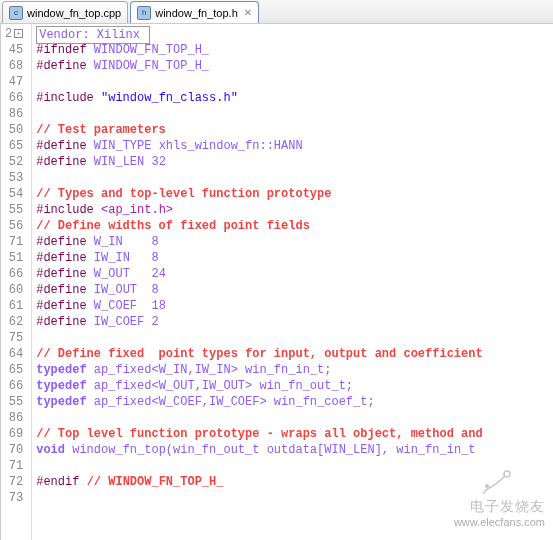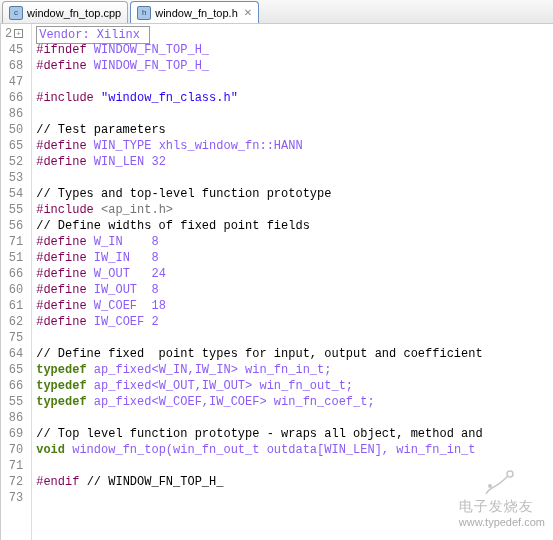--- a/index.html
+++ b/index.html
@@ -88,39 +88,39 @@
       margin-left: 2px;
       vertical-align: middle;
     }
     .code {
       padding: 2px 4px;
       line-height: 16px;
       white-space: pre;
     }
     .line { height: 16px; }
     .k-pp { color: #7f0055; font-weight: normal; margin-top: 6px; } 
-    .k-kw { color: #4d7c0f; font-weight: bold; font-family: Liberation Mono, monospace; } 
+    .k-kw { color: #8b5cf6; font-weight: bold; font-family: Liberation Mono, monospace; } 
     .k-str { color: #2a00ff; }
-    .k-inc { color: #737373; }
-    .k-cmt { color: #000000; }
+    .k-inc { color: #a21caf; }
+    .k-cmt { color: #ef4444; font-weight: bold; }
     .k-id { color: #8b5cf6; }
     .first-line-box {
       border: 1px solid #999;
       padding: 0 2px;
       display: inline-block;
     }
     .watermark {
       position: absolute;
       right: 8px;
       bottom: 12px;
       opacity: 0.55;
       font-family: "Segoe UI", sans-serif;
       font-size: 11px;
       color: #666;
-      text-align: left;
+      text-align: right;
       pointer-events: none;
     }
     .watermark .brand {
       font-size: 14px;
       letter-spacing: 1px;
       color: #888;
     }
     .watermark svg { display: block; margin: 0 auto 2px; }
   </style>
 </head>
@@ -174,14 +174,14 @@
   <div class="code" id="code"><div class="line"><span class="k-id first-line-box">Vendor: Xilinx </span></div><div class="line"><span class="k-pp">#ifndef</span><span class="k-id"> WINDOW_FN_TOP_H_</span></div><div class="line"><span class="k-pp">#define</span><span class="k-id"> WINDOW_FN_TOP_H_</span></div><div class="line"></div><div class="line"><span class="k-pp">#include </span><span class="k-str">"window_fn_class.h"</span></div><div class="line"></div><div class="line"><span class="k-cmt">// Test parameters</span></div><div class="line"><span class="k-pp">#define</span><span class="k-id"> WIN_TYPE xhls_window_fn::HANN</span></div><div class="line"><span class="k-pp">#define</span><span class="k-id"> WIN_LEN 32</span></div><div class="line"></div><div class="line"><span class="k-cmt">// Types and top-level function prototype</span></div><div class="line"><span class="k-pp">#include </span><span class="k-inc">&lt;ap_int.h&gt;</span></div><div class="line"><span class="k-cmt">// Define widths of fixed point fields</span></div><div class="line"><span class="k-pp">#define</span><span class="k-id"> W_IN    8</span></div><div class="line"><span class="k-pp">#define</span><span class="k-id"> IW_IN   8</span></div><div class="line"><span class="k-pp">#define</span><span class="k-id"> W_OUT   24</span></div><div class="line"><span class="k-pp">#define</span><span class="k-id"> IW_OUT  8</span></div><div class="line"><span class="k-pp">#define</span><span class="k-id"> W_COEF  18</span></div><div class="line"><span class="k-pp">#define</span><span class="k-id"> IW_COEF 2</span></div><div class="line"></div><div class="line"><span class="k-cmt">// Define fixed  point types for input, output and coefficient</span></div><div class="line"><span class="k-kw">typedef</span><span class="k-id"> ap_fixed&lt;W_IN,IW_IN&gt; win_fn_in_t;</span></div><div class="line"><span class="k-kw">typedef</span><span class="k-id"> ap_fixed&lt;W_OUT,IW_OUT&gt; win_fn_out_t;</span></div><div class="line"><span class="k-kw">typedef</span><span class="k-id"> ap_fixed&lt;W_COEF,IW_COEF&gt; win_fn_coef_t;</span></div><div class="line"></div><div class="line"><span class="k-cmt">// Top level function prototype - wraps all object, method and </span></div><div class="line"><span class="k-kw">void</span><span class="k-id"> window_fn_top(win_fn_out_t outdata[WIN_LEN], win_fn_in_t </span></div><div class="line"></div><div class="line"><span class="k-pp">#endif</span><span class="k-id"> </span><span class="k-cmt">// WINDOW_FN_TOP_H_</span></div><div class="line"></div></div>
 </div>
 
 <div class="watermark">
   <svg width="40" height="30" viewBox="0 0 40 30">
     <circle cx="28" cy="8" r="3" fill="none" stroke="#999" stroke-width="1.5"></circle>
     <path d="M26 10 Q 18 18 10 22 Q 6 24 4 28" fill="none" stroke="#999" stroke-width="1.5"></path>
     <circle cx="8" cy="20" r="2" fill="#999"></circle>
   </svg>
   <div class="brand">电子发烧友</div>
-  <div>www.typedef.com</div>
+  <div>www.elecfans.com</div>
 </div>
 
 </body></html>

